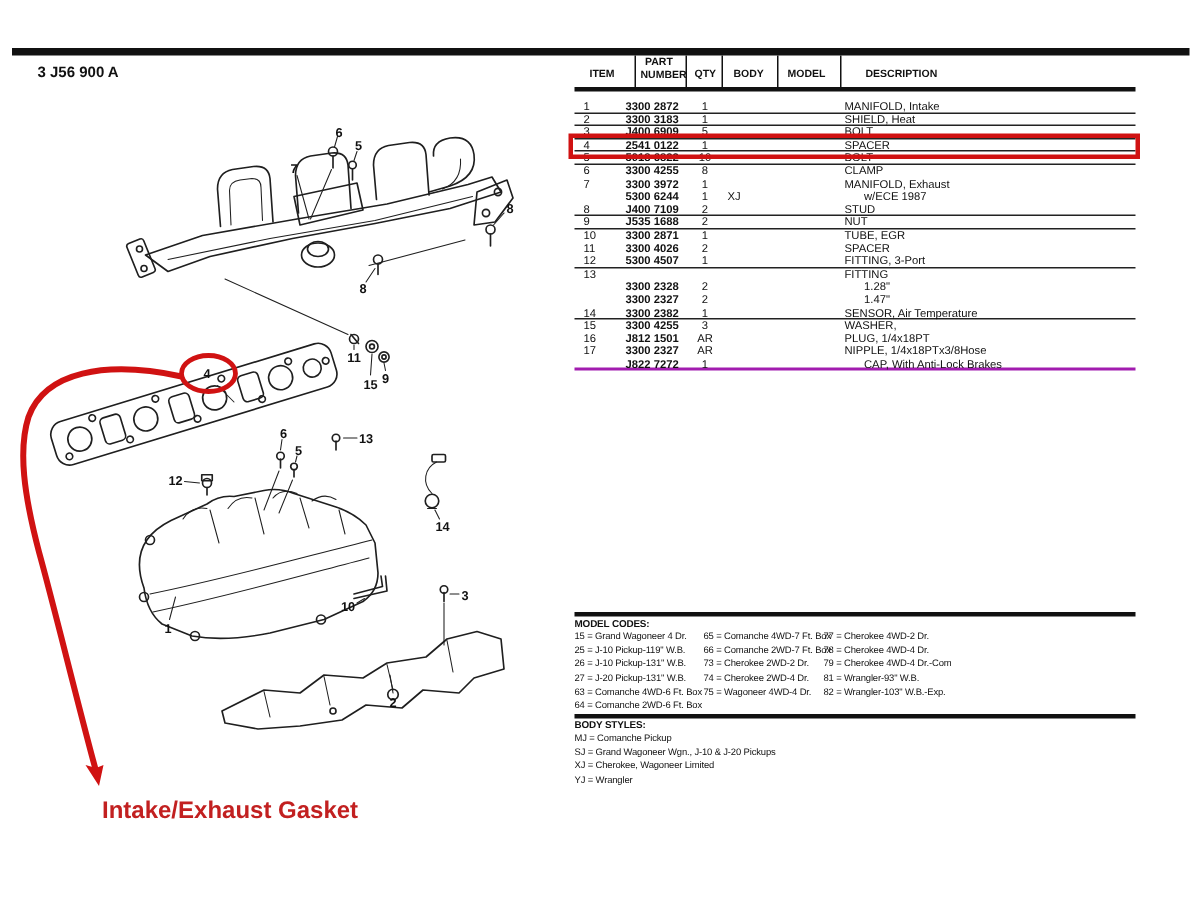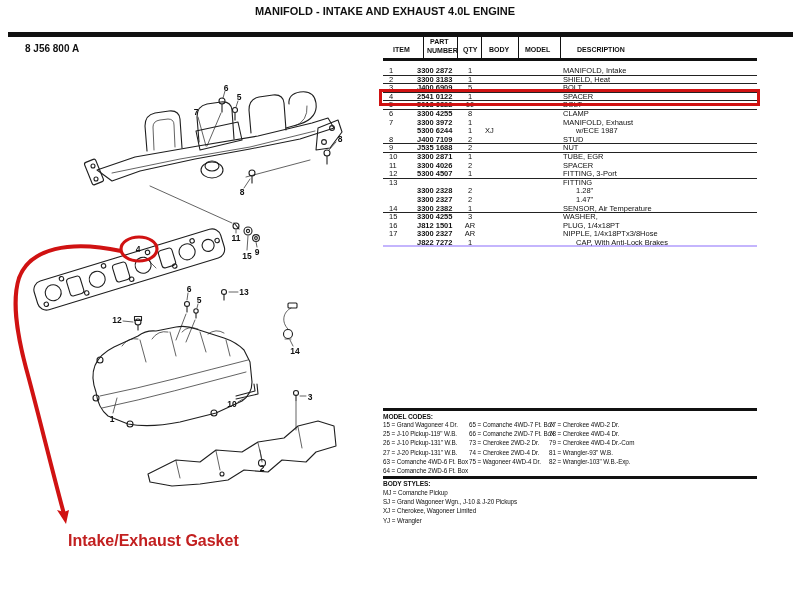--- a/index.html
+++ b/index.html
@@ -14,21 +14,21 @@
 
   
   .parts-table{left:383px;top:37px;width:374px;font-size:7.5px;}
   .t-head{position:absolute;left:0;top:0;width:374px;height:21px;}
   .t-head .h{position:absolute;font-weight:bold;font-size:7px;white-space:nowrap;}
   .t-head .vline{position:absolute;top:0;width:1px;height:21px;background:#111;}
   .head-rule{position:absolute;left:0;top:21px;width:374px;height:2.5px;background:#111;}
   .t-rows{position:absolute;left:0;top:30px;width:374px;}
   .t-row{position:relative;height:8.6px;line-height:8.6px;width:374px;box-sizing:border-box;white-space:nowrap;}
   .t-row.rule{border-bottom:1px solid #222;}
-  .t-row.thick{border-bottom:2px solid #c4b5fd;}
+  .t-row.thick{border-bottom:2px solid #a21caf;}
   .t-row span{position:absolute;top:0;}
   .c-item{left:6px;}
   .c-part{left:34px;font-weight:bold;}
   .c-qty{left:76px;width:22px;text-align:center;}
   .c-body{left:102px;}
   .c-desc{left:180px;}
   .c-desc.ind{left:193px;}
   .hl-box{position:absolute;left:-4px;top:52px;width:381px;height:17px;
           border:3px solid var(--ann-red);box-sizing:border-box;}
 
@@ -48,24 +48,23 @@
                 text-anchor:middle;dominant-baseline:central;}
   #diagram .red-line{stroke:var(--ann-red);fill:none;}
   #diagram .red-fill{fill:var(--ann-red);stroke:none;}
 
   .gasket-label{left:68px;top:532px;font-weight:bold;font-size:16px;color:var(--label-red);white-space:nowrap;}
 </style>
 </head>
 <body>
 
 <div class="abs page-title">
-  <div>MANIFOLD - INTAKE AND EXHAUST 4.0L ENGINE</div>
 </div>
 <div class="abs top-rule"></div>
-<div class="abs doc-code">8 J56 800 A</div>
+<div class="abs doc-code">3 J56 900 A</div>
 
 <svg id="diagram" class="abs" width="800" height="600" viewBox="0 0 800 600">
 
   <g class="ink">
     <path d="M97,170 L135,157 L198,146 L258,136 L312,123 L328,118 L334,128 L300,139 L250,149 L195,159 L140,171 L112,181 Z"></path>
     <path class="thin" d="M112,173 L180,159 L250,147 L315,131"></path>
     <path d="M147,151 L145,126 Q145,115 155,113 L169,111 Q179,110 180,119 L182,148"></path>
     <path class="thin" d="M154,150 L153,127 Q153,121 160,120 L168,119 Q174,119 174,125 L175,147"></path>
     <path d="M199,142 L197,117 Q197,106 207,104 L221,102 Q231,101 232,110 L234,139"></path>
     <path d="M251,133 L249,110 Q249,99 259,97 L273,95 Q283,94 284,103 L286,130"></path>

